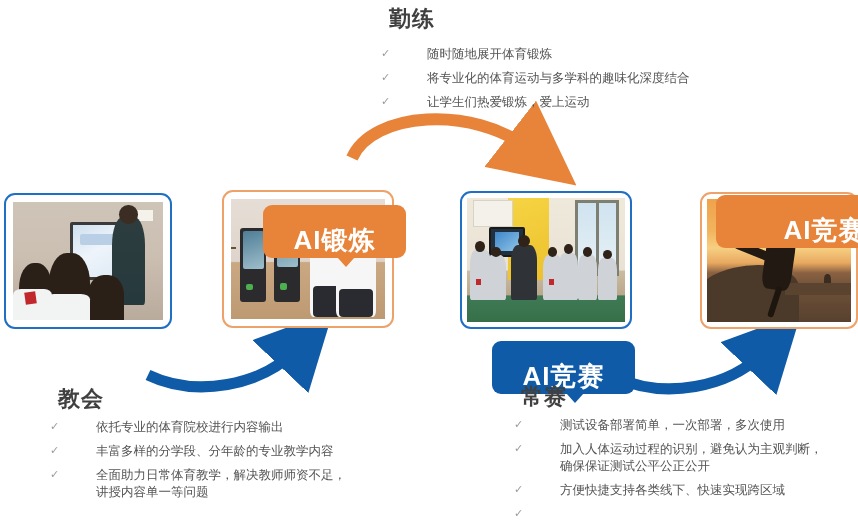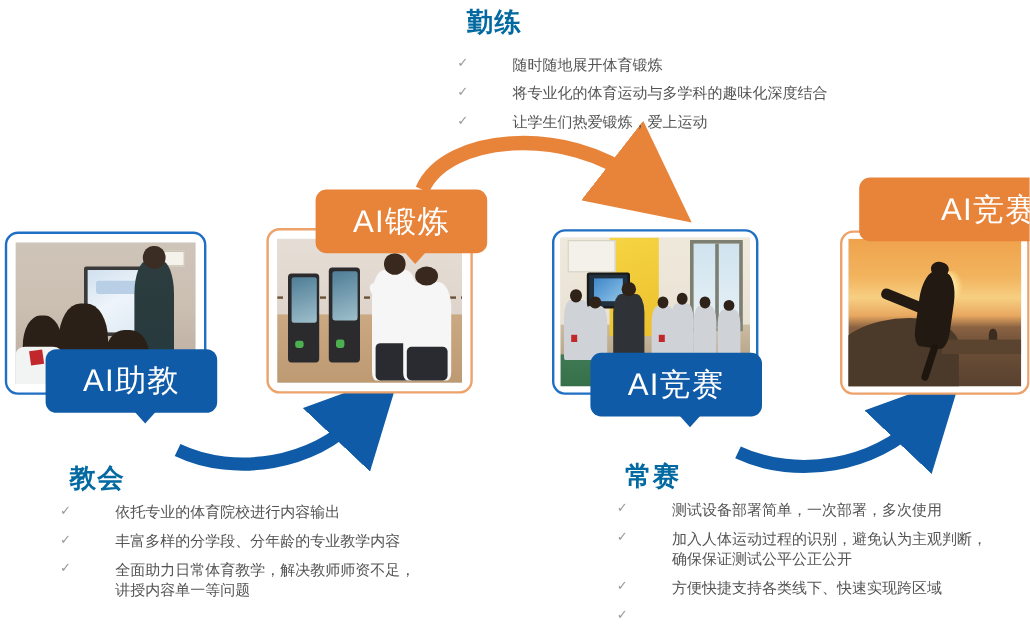--- a/index.html
+++ b/index.html
@@ -3,36 +3,36 @@
 <meta charset="utf-8">
 <style>
   html,body{margin:0;padding:0;}
   body{
     width:858px;height:523px;overflow:hidden;position:relative;background:#ffffff;
     font-family:"Liberation Sans","DejaVu Sans",sans-serif;
   }
   #stage{position:absolute;left:0;top:0;width:858px;height:523px;}
 
   
-  .sect-head{position:absolute;color:#0369a1;font-size:22px;font-weight:bold;letter-spacing:1px;white-space:nowrap;}
+  .sect-head{position:absolute;color:#404040;font-size:22px;font-weight:bold;letter-spacing:1px;white-space:nowrap;}
   .bullets{position:absolute;}
   .bullet{display:flex;align-items:flex-start;margin-bottom:7px;line-height:1.35;}
   .bullet .ck{color:#9a9a9a;font-size:11px;width:14px;flex:0 0 14px;line-height:1.45;}
   .bullet .btxt{color:#545454;font-size:12.5px;white-space:pre-line;padding-left:32px;}
 
   
   .card{position:absolute;border-radius:11px;overflow:hidden;background:#fff;}
   .card.blue{border:2px solid #1f6fc4;}
   .card.orange{border:2px solid #eda26a;}
   .card .photo{position:absolute;left:7px;top:7px;right:7px;bottom:7px;overflow:hidden;background:#ddd;}
   .card.tight .photo{left:5px;top:5px;right:5px;bottom:5px;}
 
   
-  .badge{position:absolute;border-radius:9px;display:flex;align-items:center;justify-content:center;
-         color:#fff;font-size:26px;font-weight:normal;letter-spacing:1px;white-space:nowrap;}
+  .badge{position:absolute;border-radius:9px;display:flex;align-items:flex-end;justify-content:center;
+         color:#fff;font-size:26px;font-weight:bold;letter-spacing:1px;white-space:nowrap;margin-top:47px;}
   .badge.blue{background:#0f5ba7;}
   .badge.orange{background:#e8833a;}
   .badge .tail{position:absolute;bottom:-9px;left:52%;width:0;height:0;
         border-left:9px solid transparent;border-right:9px solid transparent;}
   .badge.blue .tail{border-top:10px solid #0f5ba7;}
   .badge.orange .tail{border-top:10px solid #e8833a;}
 
   svg.arrows{position:absolute;left:0;top:0;width:858px;height:523px;pointer-events:none;}
 
   
@@ -178,24 +178,20 @@
         <div class="fig" style="right:14%;width:5%;height:11%;"></div>
         <div class="bowl"></div>
           <div class="ledge"></div>
         <div class="sk"></div>
           <div class="armx"></div>
           <div class="brd"></div>
       </div>
     </div>
   </div>
 
-  <div class="badge blue" style="left:38px;top:291px;width:143px;height:53px;">
-    <span>AI助教</span>
-    <span class="tail"></span>
-  </div>
 
   <div class="badge orange" style="left:263px;top:158px;width:143px;height:53px;">
     <span>AI锻炼</span>
     <span class="tail"></span>
   </div>
 
   <div class="badge blue" style="left:492px;top:294px;width:143px;height:53px;">
     <span>AI竞赛</span>
     <span class="tail"></span>
   </div>

